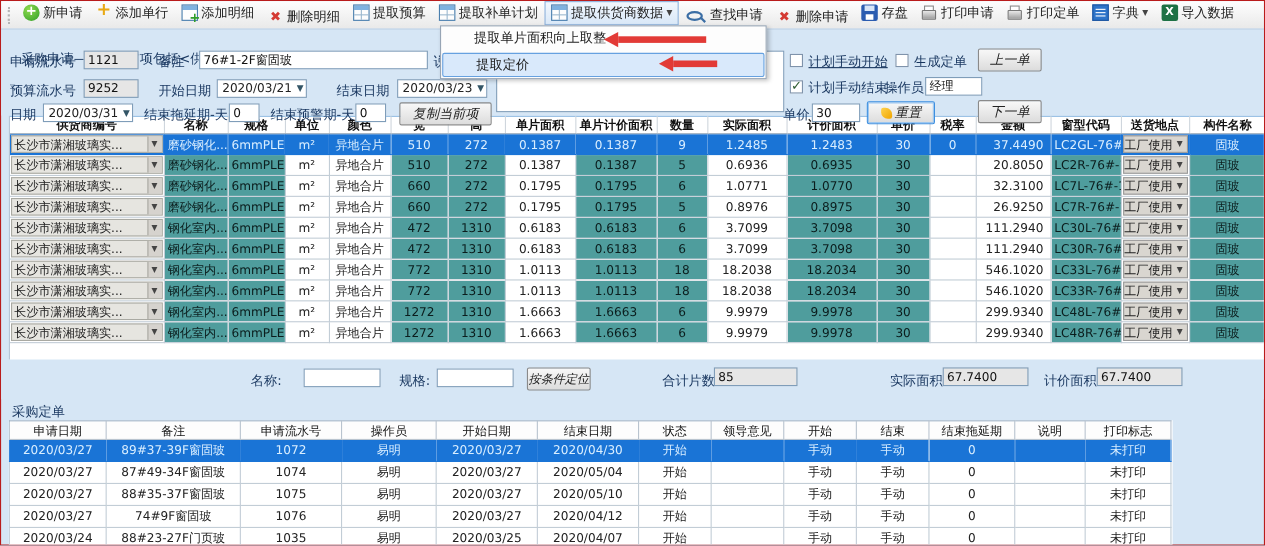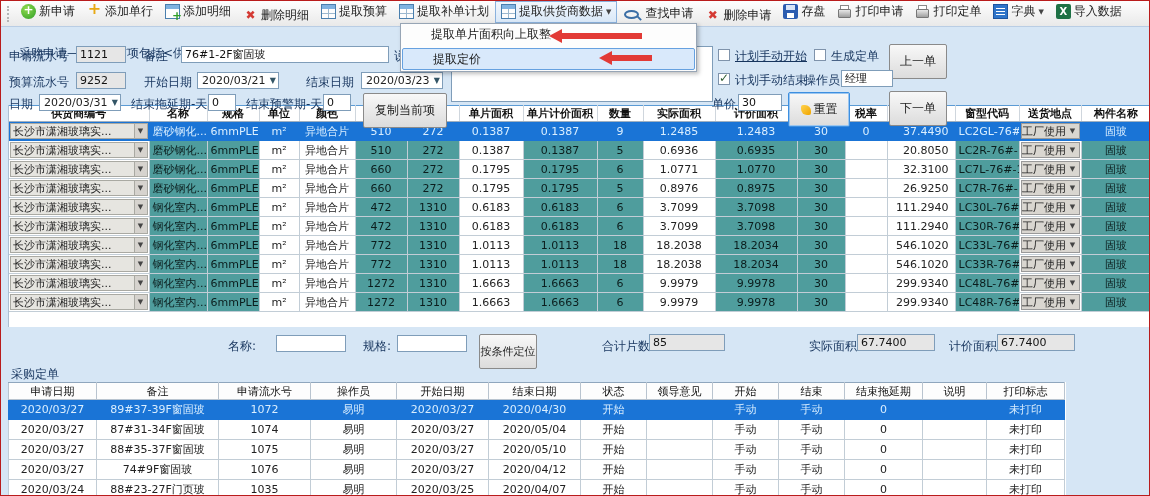--- a/index.html
+++ b/index.html
@@ -53,22 +53,22 @@
 
   
   .formpanel { height:78px; position:relative; background:#d6e6f5; font-size:12px; }
   .formpanel .lbl { position:absolute; color:#17355e; white-space:nowrap; }
   .inp { position:absolute; height:17px; border:1px solid #7f9db9; background:#fff; font-size:11px;
          padding:0 3px; font-family:inherit; color:#111; }
   .inp.ro { background:#e6e6e6; }
   .selbox { position:absolute; height:17px; border:1px solid #7f9db9; background:#fff; display:flex;
             align-items:center; font-size:11px; padding:0 2px 0 4px; }
   .selbox .chev { margin-left:auto; font-size:8px; color:#356; padding-left:3px; }
-  .btn { position:absolute; height:35px; background:linear-gradient(#f8f8f8,#dcdcdc); border:1px solid #8a8a8a;
-         border-radius:2px; font-size:12px; font-family:inherit; display:flex; align-items:center; justify-content:center; cursor:default; }
+  .btn { position:absolute; height:21px; background:linear-gradient(#f8f8f8,#dcdcdc); border:1px solid #8a8a8a;
+         border-radius:2px; font-size:12px; font-family:inherit; display:flex; align-items:center; justify-content:center; cursor:default;font-style:italic; }
   .btn.focus { border:1px solid #3d8fe0; box-shadow:inset 0 0 0 1px #9cc6ef; }
   .reseti { width:10px; height:10px; background:linear-gradient(135deg,#ffd24d,#f0a500); border-radius:2px 6px 2px 6px; margin-right:3px; }
   .cb { position:absolute; width:12px; height:12px; border:1px solid #7f93ab; background:#fff; }
   .cb.checked::before { content:"✓"; position:absolute; left:0px; top:-3px; font-size:12px; color:#2f5d32; font-weight:bold; }
   .ta { position:absolute; left:450px; top:19px; width:262px; height:56px; background:#fff; border:1px solid #7f9db9; z-index:5; }
 
   
   .mainwrap { margin-left:7px; height:222px; background:#fff; overflow:hidden; border-left:1px solid #aebfd2; }
   table { border-collapse:collapse; table-layout:fixed; }
   #detail { width:1142px; font-size:11px; }
@@ -621,21 +621,21 @@
               <td class="plain">开始</td>
               <td class="plain"></td>
               <td class="plain">手动</td>
               <td class="plain">手动</td>
               <td class="plain">0</td>
               <td class="plain"></td>
               <td class="plain">未打印</td>
             </tr>
             <tr>
               <td class="plain">2020/03/27</td>
-              <td class="plain">87#31-34F窗固玻</td>
+              <td class="plain">87#49-34F窗固玻</td>
               <td class="plain">1074</td>
               <td class="plain">易明</td>
               <td class="plain">2020/03/27</td>
               <td class="plain">2020/05/04</td>
               <td class="plain">开始</td>
               <td class="plain"></td>
               <td class="plain">手动</td>
               <td class="plain">手动</td>
               <td class="plain">0</td>
               <td class="plain"></td>

